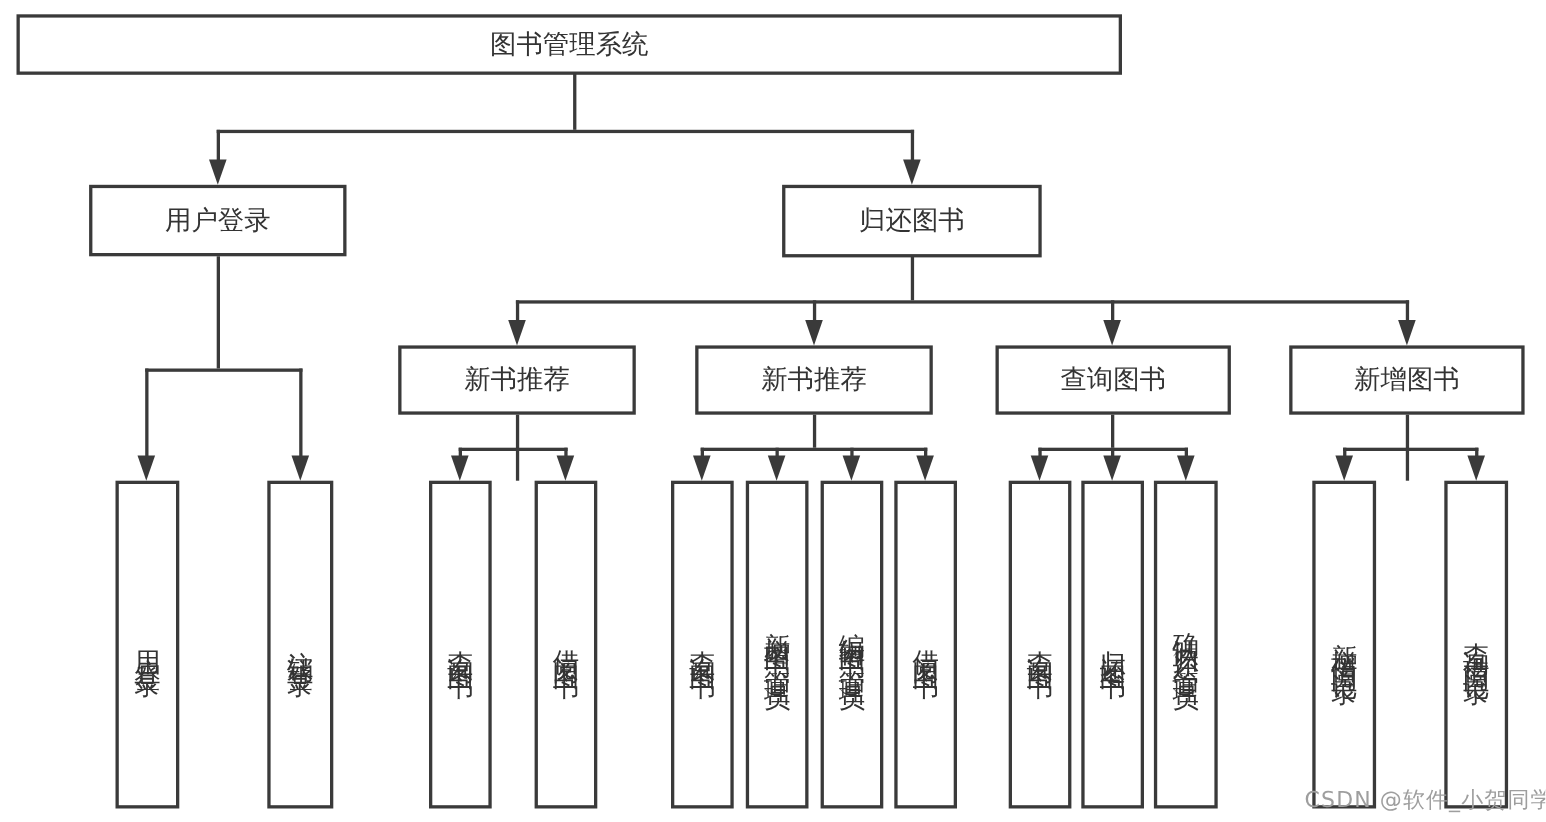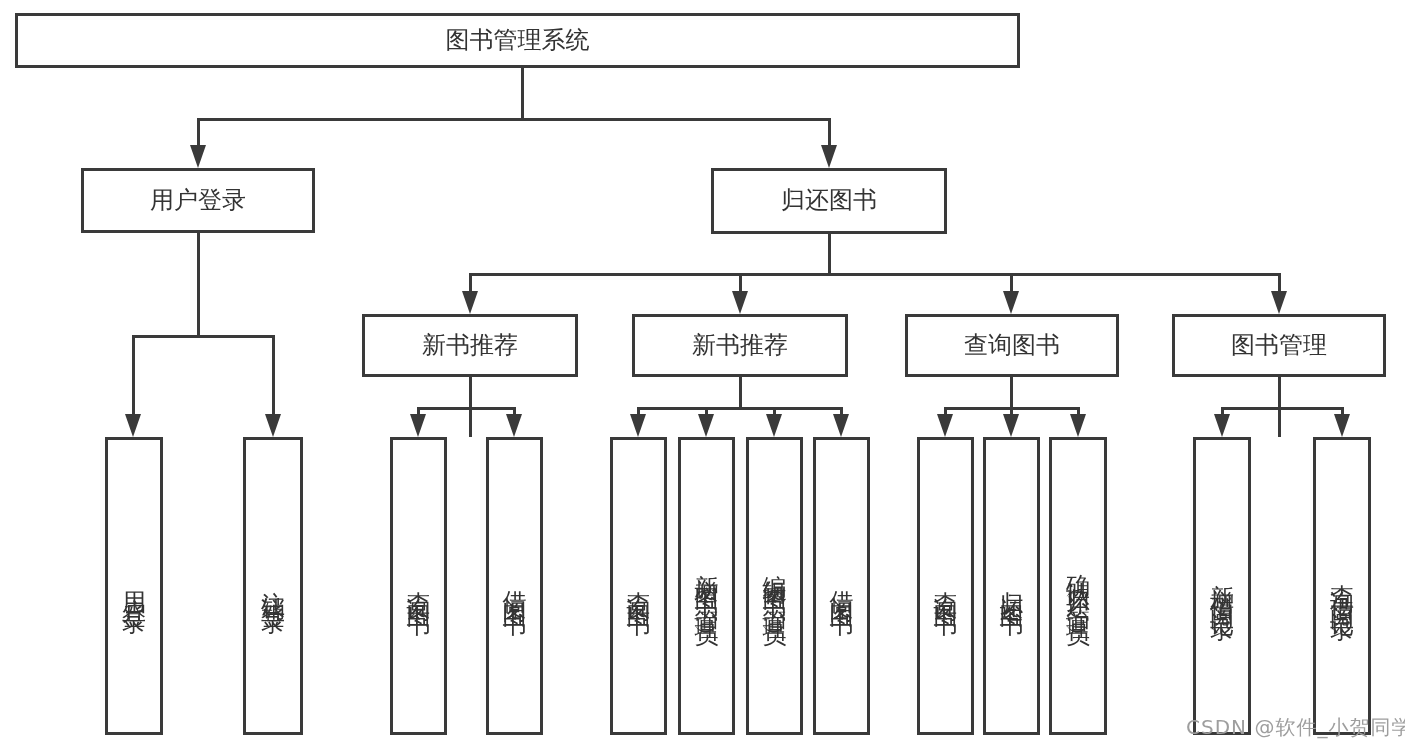--- a/index.html
+++ b/index.html
@@ -57,21 +57,21 @@
   <div class="box" style="left:362px;top:314px;width:216px;height:63px;">
     <span>新书推荐</span>
   </div>
   <div class="box" style="left:632px;top:314px;width:216px;height:63px;">
     <span>新书推荐</span>
   </div>
   <div class="box" style="left:905px;top:314px;width:214px;height:63px;">
     <span>查询图书</span>
   </div>
   <div class="box" style="left:1172px;top:314px;width:214px;height:63px;">
-    <span>图书管理</span>
+    <span>新增图书</span>
   </div>
 
   <div class="box vbox" style="left:105px;top:437px;width:58px;height:298px;">用户登录</div>
   <div class="box vbox" style="left:243px;top:437px;width:60px;height:298px;">注销登录</div>
 
   <div class="box vbox" style="left:390px;top:437px;width:57px;height:298px;">查询图书</div>
   <div class="box vbox" style="left:486px;top:437px;width:57px;height:298px;">借阅图书</div>
 
   <div class="box vbox" style="left:610px;top:437px;width:57px;height:298px;">查询图书</div>
   <div class="box vbox" style="left:678px;top:437px;width:57px;height:298px;">新增图书（管理员）</div>

